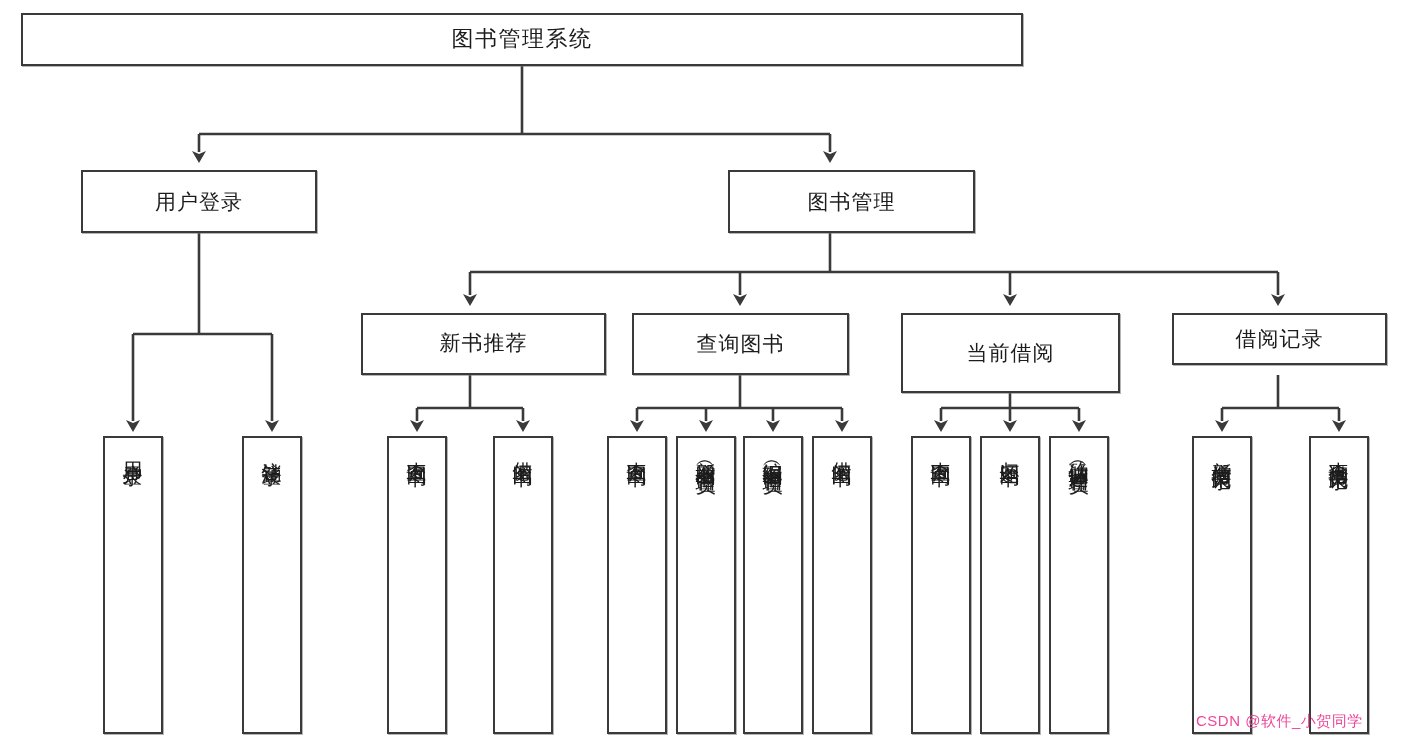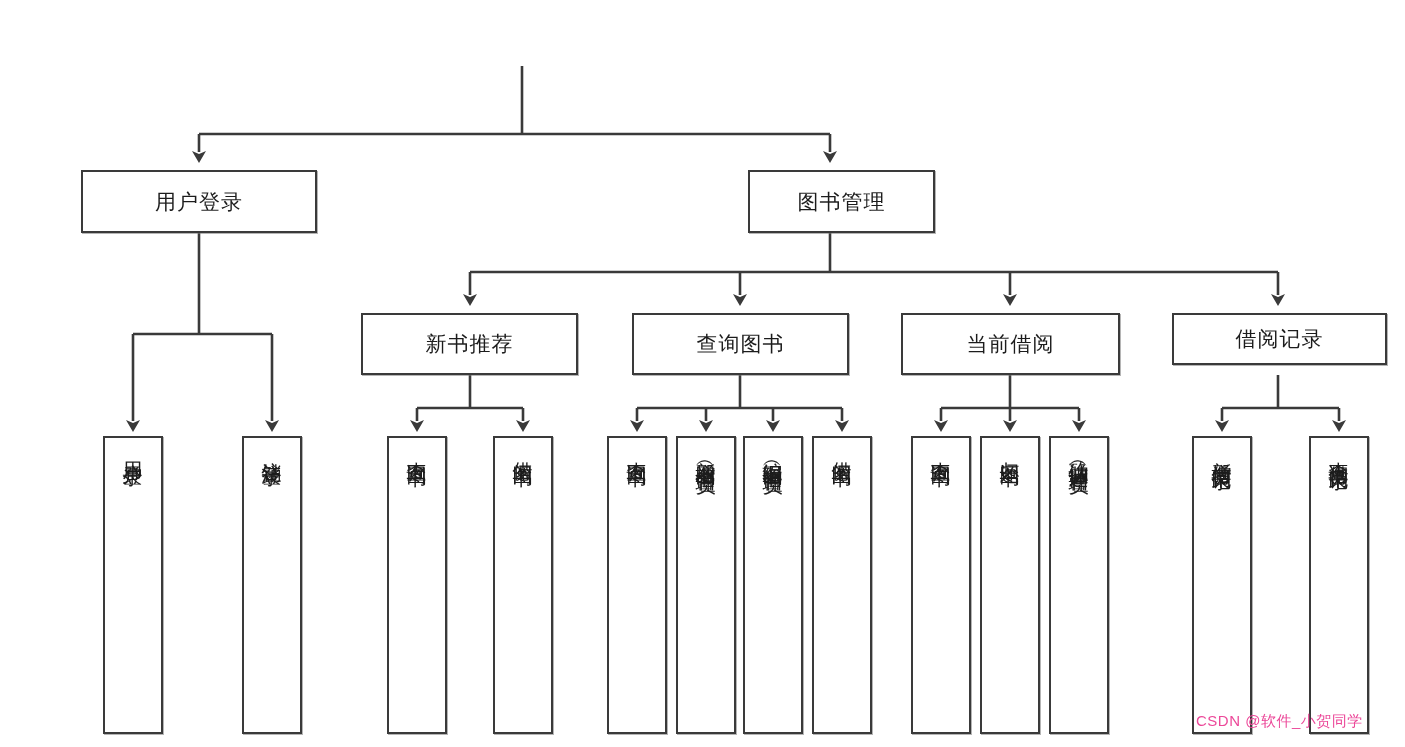--- a/index.html
+++ b/index.html
@@ -115,35 +115,38 @@
       <path d="M1010,408 L1010,421" marker-end="url(#arw)"></path>
       <path d="M1079,408 L1079,421" marker-end="url(#arw)"></path>
 
       <path d="M1278,375 L1278,408"></path>
       <path d="M1222,408 L1339,408"></path>
       <path d="M1222,408 L1222,421" marker-end="url(#arw)"></path>
       <path d="M1339,408 L1339,421" marker-end="url(#arw)"></path>
     </g>
   </svg>
 
+  <div class="node h root" style="left:21px;top:13px;width:1002px;height:53px;">
+    <span class="lbl">图书管理系统</span>
+  </div>
 
   <div class="node h" style="left:81px;top:170px;width:236px;height:63px;">
     <span class="lbl">用户登录</span>
   </div>
-  <div class="node h" style="left:748px;top:170px;width:187px;height:63px;">
+  <div class="node h" style="left:728px;top:170px;width:247px;height:63px;">
     <span class="lbl">图书管理</span>
   </div>
 
-  <div class="node h" style="left:361px;top:313px;width:217px;height:62px;">
+  <div class="node h" style="left:361px;top:313px;width:245px;height:62px;font-family:Liberation Serif, serif;">
     <span class="lbl">新书推荐</span>
   </div>
   <div class="node h" style="left:632px;top:313px;width:217px;height:62px;">
     <span class="lbl">查询图书</span>
   </div>
-  <div class="node h" style="left:901px;top:313px;width:219px;height:62px;">
+  <div class="node h" style="left:901px;top:313px;width:219px;height:80px;">
     <span class="lbl">当前借阅</span>
   </div>
   <div class="node h" style="left:1172px;top:313px;width:215px;height:52px;">
     <span class="lbl">借阅记录</span>
   </div>
 
   <div class="node v" style="left:103px;top:436px;width:60px;height:298px;">
     <span class="lbl">用户登录</span>
   </div>
   <div class="node v" style="left:242px;top:436px;width:60px;height:298px;">

